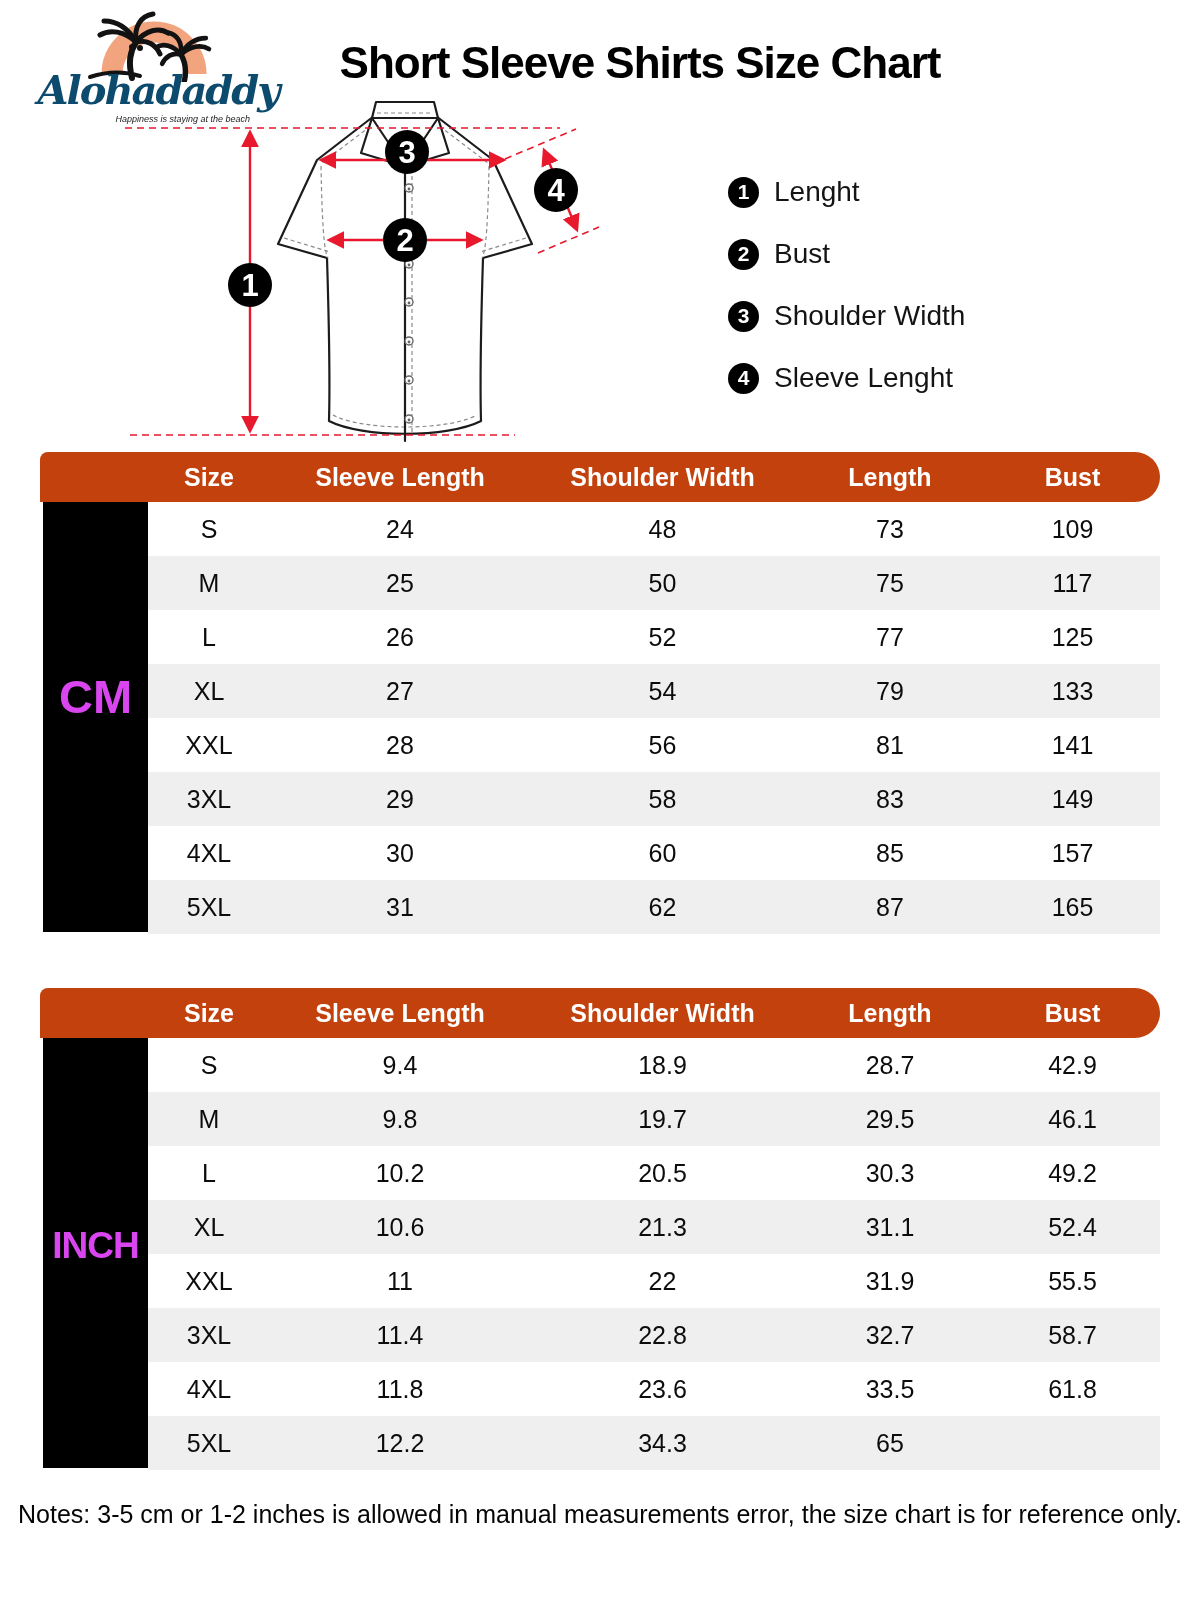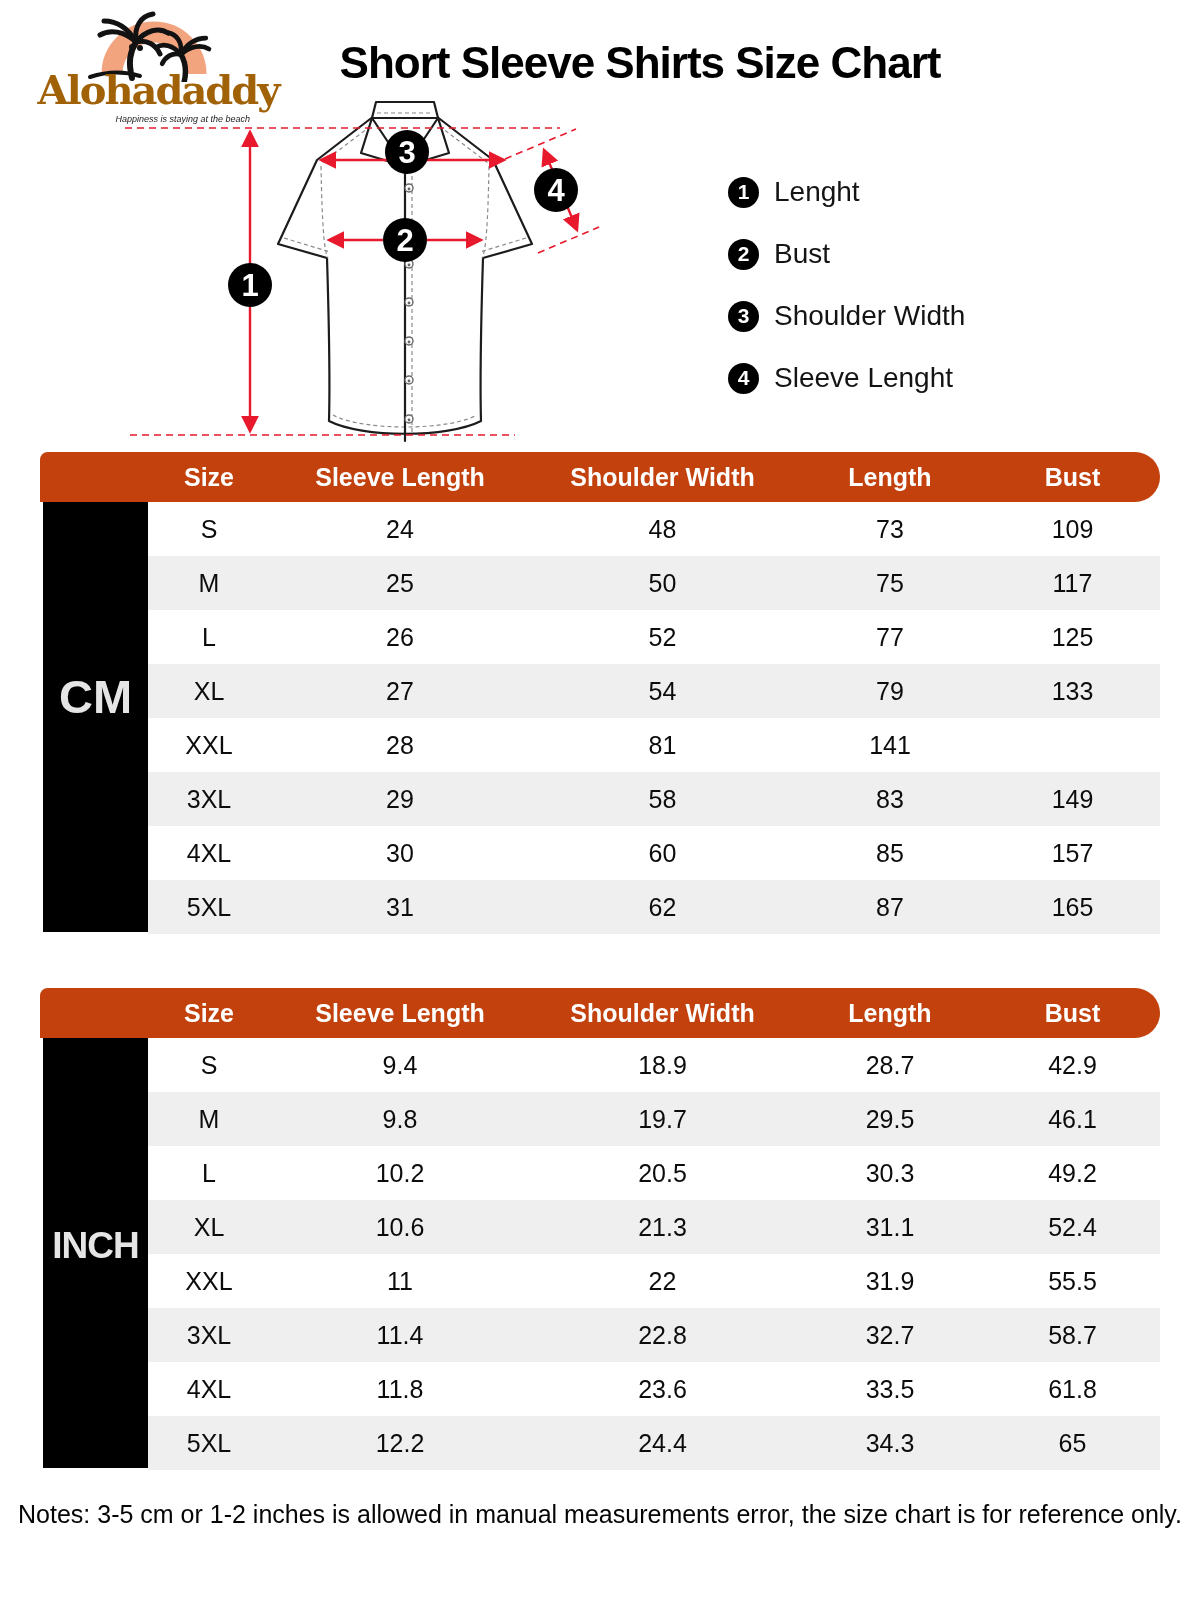--- a/index.html
+++ b/index.html
@@ -4,43 +4,43 @@
 <style>
   * { margin:0; padding:0; box-sizing:border-box; }
   html,body { background:#fff; }
   body { font-family:"Liberation Sans","DejaVu Sans",sans-serif; color:#111; }
   .page { position:relative; width:1200px; height:1600px; background:#fff; overflow:hidden; }
 
   
   .logo { position:absolute; left:32px; top:4px; width:250px; height:125px; }
   .logo-art { position:absolute; left:28px; top:0; }
   .brand { position:absolute; left:4px; top:62px; width:244px; text-align:center;
-           font-family:"DejaVu Serif",serif; font-weight:700;
-           font-size:40px; letter-spacing:-2px; color:#a16207; white-space:nowrap; }
+           font-family:"DejaVu Serif",serif; font-style:italic; font-weight:700;
+           font-size:40px; letter-spacing:-2px; color:#0c4a6e; white-space:nowrap; }
   .tagline { position:absolute; left:0; top:110px; width:218px; text-align:right;
              font-family:Liberation Sans, sans-serif; font-style:italic; font-size:9px; color:#222; }
   .title { position:absolute; left:290px; top:38px; width:700px; text-align:center;
            font-size:44px; font-weight:700; color:#000; letter-spacing:-1px; }
 
   
   .figure { position:absolute; left:100px; top:92px; width:500px; height:360px; }
 
   
   .legend { position:absolute; left:728px; top:176px; }
   .legend-item { display:flex; align-items:center; height:32px; margin-bottom:30px; }
   .lnum { display:inline-flex; align-items:center; justify-content:center;
           width:31px; height:31px; border-radius:50%; background:#000; color:#fff;
           font-weight:700; font-size:21px; flex:0 0 31px; }
   .llabel { margin-left:15px; font-size:28px; color:#141414; }
 
   
   .size-table { position:absolute; left:40px; width:1120px; }
   .tside { position:absolute; left:3px; top:9px; bottom:0; width:105px; background:#000;
            display:flex; align-items:center; justify-content:center;
-           color:#e5e5e5; font-weight:700; }
+           color:#d946ef; font-weight:700; }
   .tside.cm   { font-size:47px; letter-spacing:0; }
   .tside.inch { font-size:37px; letter-spacing:-1px;margin-top:26px; }
   .thead { position:relative; z-index:2; display:grid;
            grid-template-columns:108px 122px 260px 265px 190px 175px;
            height:50px; align-items:center; background:#c2410c; color:#fff;
            border-radius:8px 26px 26px 0; font-weight:700; font-size:25px; text-align:center; }
   .tbody { margin-left:108px; }
   .trow { display:grid; grid-template-columns:122px 260px 265px 190px 175px;
           height:54px; align-items:center; text-align:center; font-size:25px; color:#0c0c0c;
           background:#fff; }
@@ -223,20 +223,21 @@
         <div class="trow">
           <div class="tcell">XL</div>
           <div class="tcell">27</div>
           <div class="tcell">54</div>
           <div class="tcell">79</div>
           <div class="tcell">133</div>
         </div>
         <div class="trow">
           <div class="tcell">XXL</div>
           <div class="tcell">28</div>
+          <div class="tcell">56</div>
           <div class="tcell">81</div>
           <div class="tcell">141</div>
         </div>
         <div class="trow">
           <div class="tcell">3XL</div>
           <div class="tcell">29</div>
           <div class="tcell">58</div>
           <div class="tcell">83</div>
           <div class="tcell">149</div>
         </div>
@@ -313,21 +314,20 @@
         <div class="trow">
           <div class="tcell">4XL</div>
           <div class="tcell">11.8</div>
           <div class="tcell">23.6</div>
           <div class="tcell">33.5</div>
           <div class="tcell">61.8</div>
         </div>
         <div class="trow">
           <div class="tcell">5XL</div>
           <div class="tcell">12.2</div>
-          <div class="tcell">24.4</div>
           <div class="tcell">34.3</div>
           <div class="tcell">65</div>
         </div>
       </div>
   </div>
 
   <div class="notes">Notes: 3-5 cm or 1-2 inches is allowed in manual measurements error, the size chart is for reference only.</div>
 
 </div>
 

